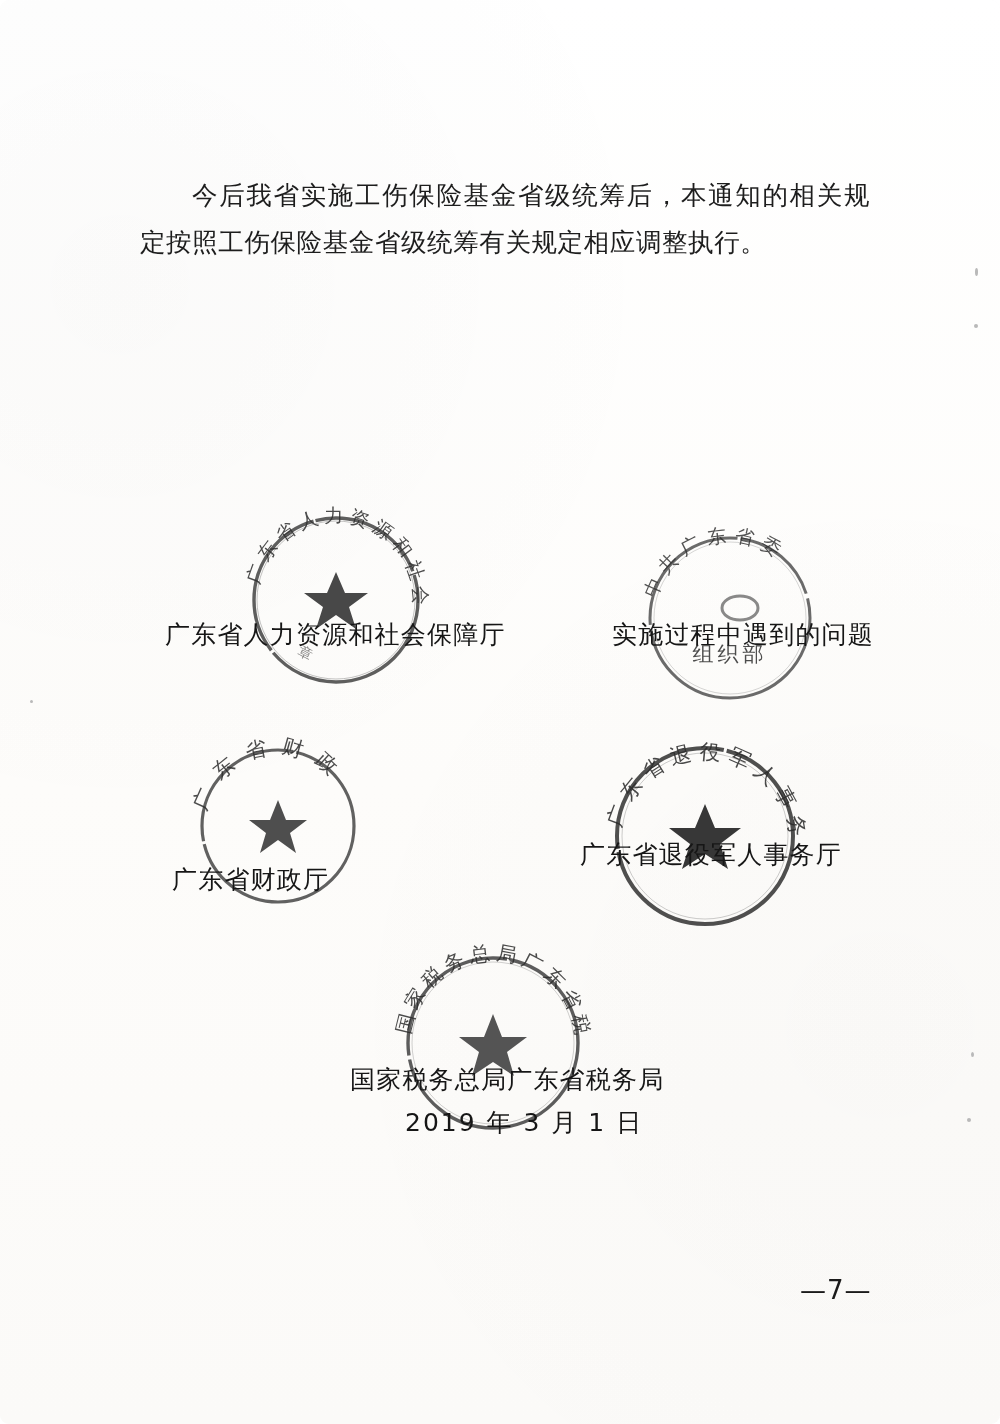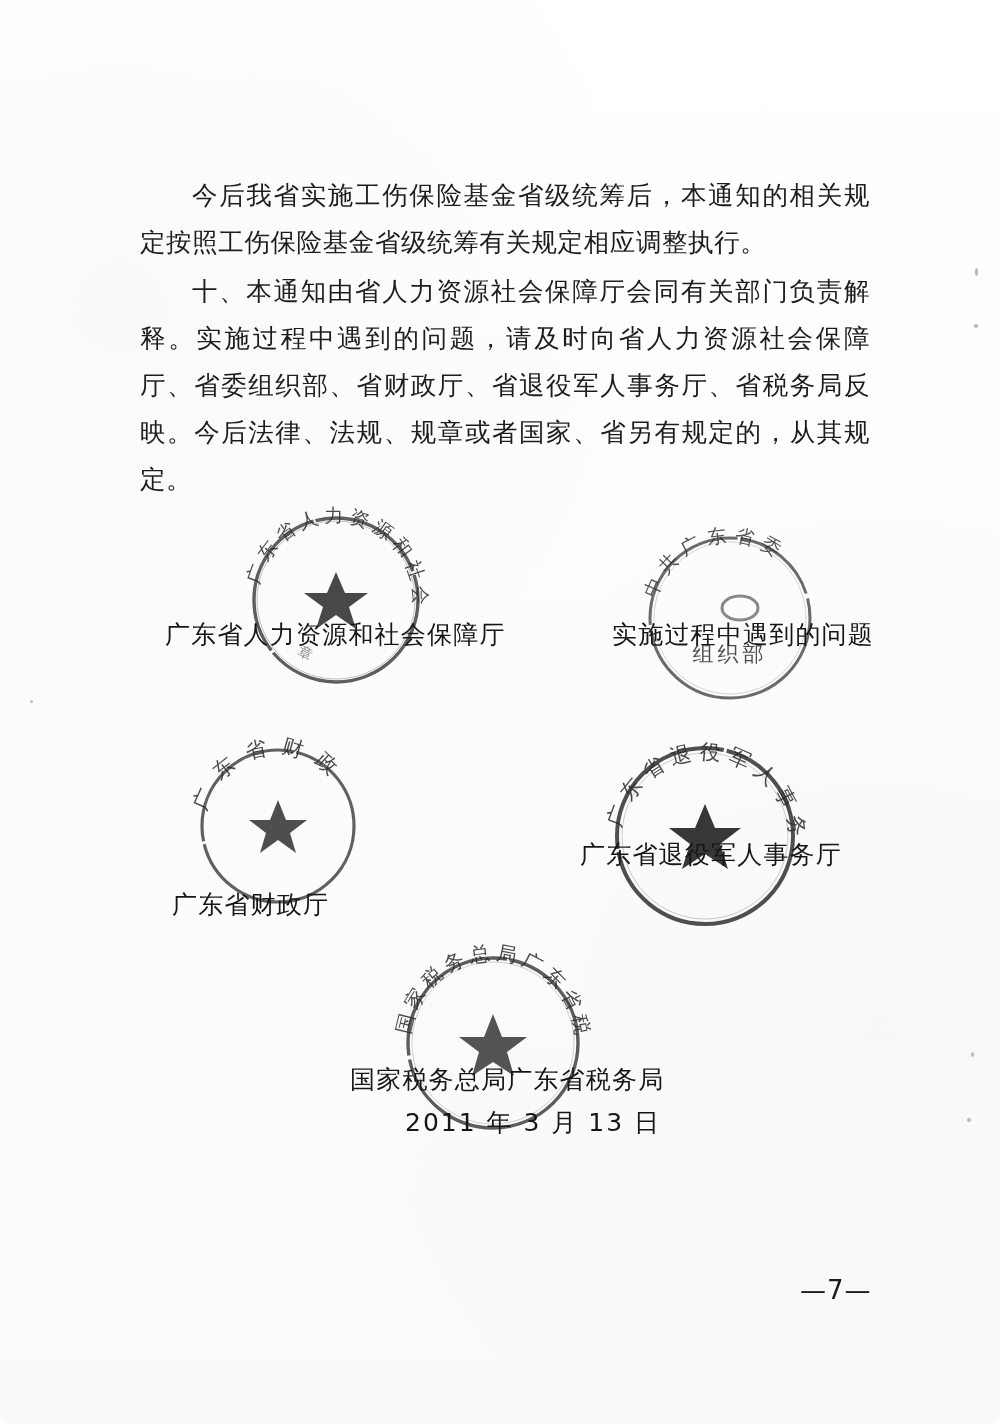--- a/index.html
+++ b/index.html
@@ -105,21 +105,20 @@
   <div id="paper-grain"></div>
 
   <div class="edge-mark" style="left:975px; top:268px; width:3px; height:8px;"></div>
   <div class="edge-mark" style="left:974px; top:324px; width:4px; height:4px;"></div>
   <div class="edge-mark" style="left:971px; top:1052px; width:3px; height:5px;"></div>
   <div class="edge-mark" style="left:967px; top:1118px; width:4px; height:4px;"></div>
   <div class="edge-mark" style="left:30px; top:700px; width:3px; height:3px;"></div>
 
   <div id="body-text">
     <p class="para">今后我省实施工伤保险基金省级统筹后，本通知的相关规定按照工伤保险基金省级统筹有关规定相应调整执行。</p>
-    <p class="para">十、本通知由省人力资源社会保障厅会同有关部门负责解释。实施过程中遇到的问题，请及时向省人力资源社会保障厅、省委组织部、省财政厅、省退役军人事务厅、省税务局反映。今后法律、法规、规章或者国家、省另有规定的，从其规定。</p>
   </div>
 
   <div id="seals">
 
     <div class="seal" style="left:236px; top:500px;">
       <svg width="200" height="200" viewBox="0 0 200 200">
         <defs>
           <path id="arc1" d="M 22,100 A 78,78 0 0 1 178,100"></path>
           <path id="arc1b" d="M 34,100 A 66,66 0 0 0 166,100"></path>
         </defs>
@@ -157,21 +156,21 @@
         <defs>
           <path id="arc3" d="M 28,100 A 72,72 0 0 1 172,100"></path>
         </defs>
         <circle cx="100" cy="100" r="76" fill="none" stroke="#3a3a3a" stroke-width="3.2" opacity="0.8" stroke-dasharray="220 3 150 3 110 4"></circle>
         <polygon points="100,74 108,94 129,94 112,107 118,127 100,114 82,127 88,107 71,94 92,94" fill="#2f2f2f" opacity="0.85"></polygon>
         <text font-family="'DejaVu Sans','Liberation Sans',sans-serif" font-size="21" fill="#2e2e2e" opacity="0.85" letter-spacing="13">
           <textPath href="#arc3" startOffset="6%">广东省财政</textPath>
         </text>
       </svg>
     </div>
-    <div class="dept-line" style="left:172px; top:888px;">广东省财政厅</div>
+    <div class="dept-line" style="left:172px; top:863px;">广东省财政厅</div>
 
     <div class="seal" style="left:598px; top:728px;">
       <svg width="215" height="215" viewBox="0 0 215 215">
         <defs>
           <path id="arc4" d="M 22,108 A 86,86 0 0 1 193,108"></path>
         </defs>
         <circle cx="107" cy="108" r="88" fill="none" stroke="#303030" stroke-width="4" opacity="0.85" stroke-dasharray="260 3 170 3 130 4"></circle>
         <circle cx="107" cy="108" r="83" fill="none" stroke="#5a5a5a" stroke-width="1" opacity="0.3"></circle>
         <polygon points="107,76 117,100 143,100 122,116 130,141 107,126 84,141 92,116 71,100 97,100" fill="#262626" opacity="0.92"></polygon>
         <text font-family="'DejaVu Sans','Liberation Sans',sans-serif" font-size="21" fill="#2b2b2b" opacity="0.86" letter-spacing="7">
@@ -189,18 +188,18 @@
         <circle cx="105" cy="105" r="85" fill="none" stroke="#343434" stroke-width="3.4" opacity="0.8" stroke-dasharray="250 4 160 3 120 4"></circle>
         <circle cx="105" cy="105" r="81" fill="none" stroke="#5a5a5a" stroke-width="1" opacity="0.28"></circle>
         <polygon points="105,76 114,99 139,99 119,114 126,138 105,124 84,138 91,114 71,99 96,99" fill="#2a2a2a" opacity="0.8"></polygon>
         <text font-family="'DejaVu Sans','Liberation Sans',sans-serif" font-size="20" fill="#2b2b2b" opacity="0.84" letter-spacing="5">
           <textPath href="#arc5" startOffset="3%">国家税务总局广东省税务局</textPath>
         </text>
       </svg>
     </div>
     <div class="dept-line" style="left:350px; top:1063px;">国家税务总局广东省税务局</div>
 
-    <div id="date-line">2011 年 3 月 13 日</div>
+    <div id="date-line">2019 年 3 月 1 日</div>
   </div>
 
   <div id="page-number">—7—</div>
 
 </div>
 
 </body></html>

